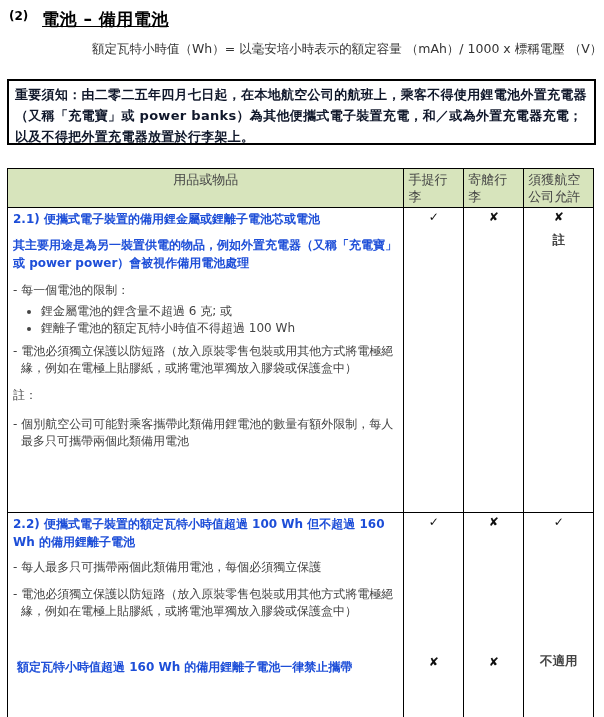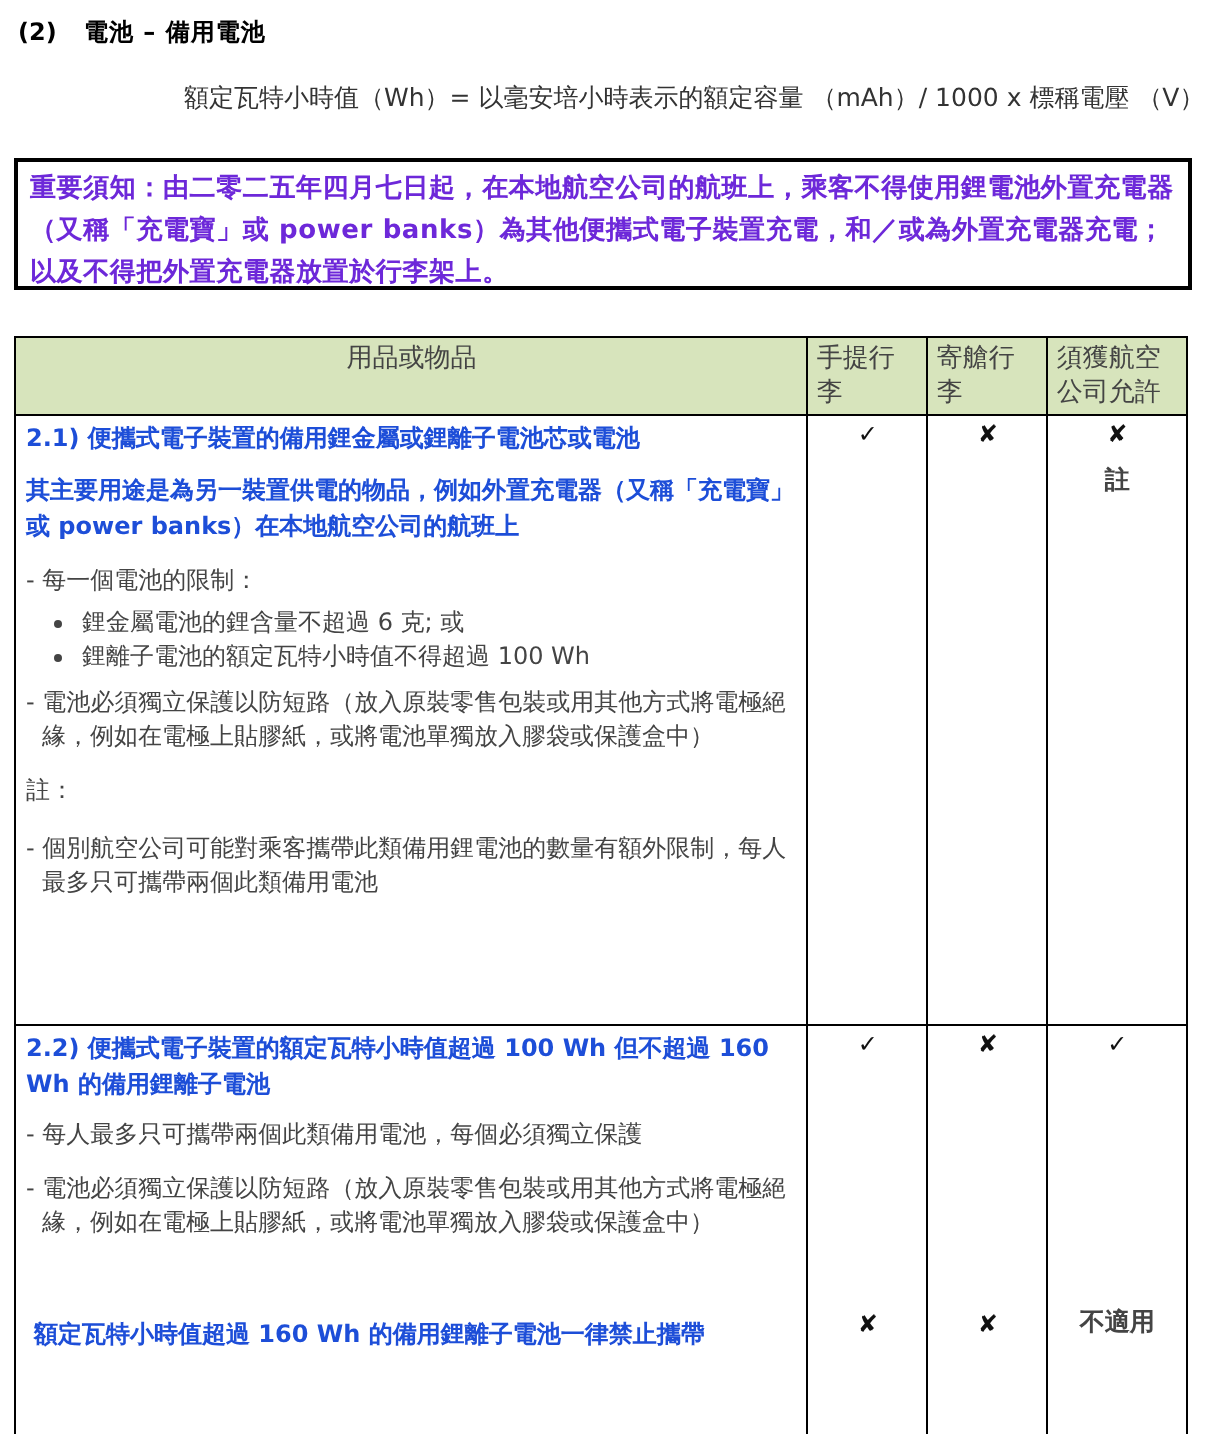--- a/index.html
+++ b/index.html
@@ -2,27 +2,27 @@
 <html><head>
 <meta charset="utf-8">
 <style>
   html, body { margin:0; padding:0; background:#ffffff; }
   body {
     width:604px; height:717px; position:relative; overflow:hidden;
     font-family: "DejaVu Sans", "Liberation Sans", sans-serif;
     color:#222;
   }
   .sec-num { position:absolute; left:9px; top:9px; font-size:12px; font-weight:bold; color:#000; }
-  .sec-title { position:absolute; left:42px; top:8px; font-size:12px; font-weight:bold; color:#000; letter-spacing:0.5px; }
+  .sec-title { position:absolute; left:42px; top:8px; font-size:17px; font-weight:bold; color:#000; text-decoration:underline; letter-spacing:0.5px; }
   .formula { position:absolute; left:46px; top:41px; font-size:12.5px; color:#333; white-space:nowrap;margin-left:46px; }
   .warn {
     position:absolute; left:7px; top:79px; width:589px; height:66px;
     border:2px solid #000; box-sizing:border-box;
     padding:3px 6px 0 6px;
-    color:#6d28d9; font-weight:bold; font-size:13px; line-height:21px;
+    color:#0f172a; font-weight:bold; font-size:13px; line-height:21px;
     letter-spacing:0.3px;
   }
   table.rules {
     position:absolute; left:7px; top:168px; width:587px;
     border-collapse:collapse; table-layout:fixed;
     font-size:12px;
   }
   table.rules td, table.rules th {
     border:1.2px solid #000; vertical-align:top; padding:2px 5px;
   }
@@ -68,21 +68,21 @@
       <th class="c">寄艙行李</th>
       <th class="c">須獲航空公司允許</th>
     </tr>
   </thead>
   <tbody>
 
     <tr style="height:305px;">
       <td>
         <div class="bold">2.1) 便攜式電子裝置的備用鋰金屬或鋰離子電池芯或電池</div>
         <div class="gap8"></div>
-        <div class="bold">其主要用途是為另一裝置供電的物品，例如外置充電器（又稱「充電寶」或 power banks）在本地航空公司的航班上</div>
+        <div class="bold">其主要用途是為另一裝置供電的物品，例如外置充電器（又稱「充電寶」或 power power）會被視作備用電池處理</div>
         <div class="gap10"></div>
         <p class="p">- 每一個電池的限制：</p>
         <ul class="bl">
           <li>鋰金屬電池的鋰含量不超過 6 克; 或</li>
           <li>鋰離子電池的額定瓦特小時值不得超過 100 Wh</li>
         </ul>
         <p class="p indent">- 電池必須獨立保護以防短路（放入原裝零售包裝或用其他方式將電極絕緣，例如在電極上貼膠紙，或將電池單獨放入膠袋或保護盒中）</p>
         <div class="gap10"></div>
         <p class="p">註：</p>
         <div class="gap12"></div>

